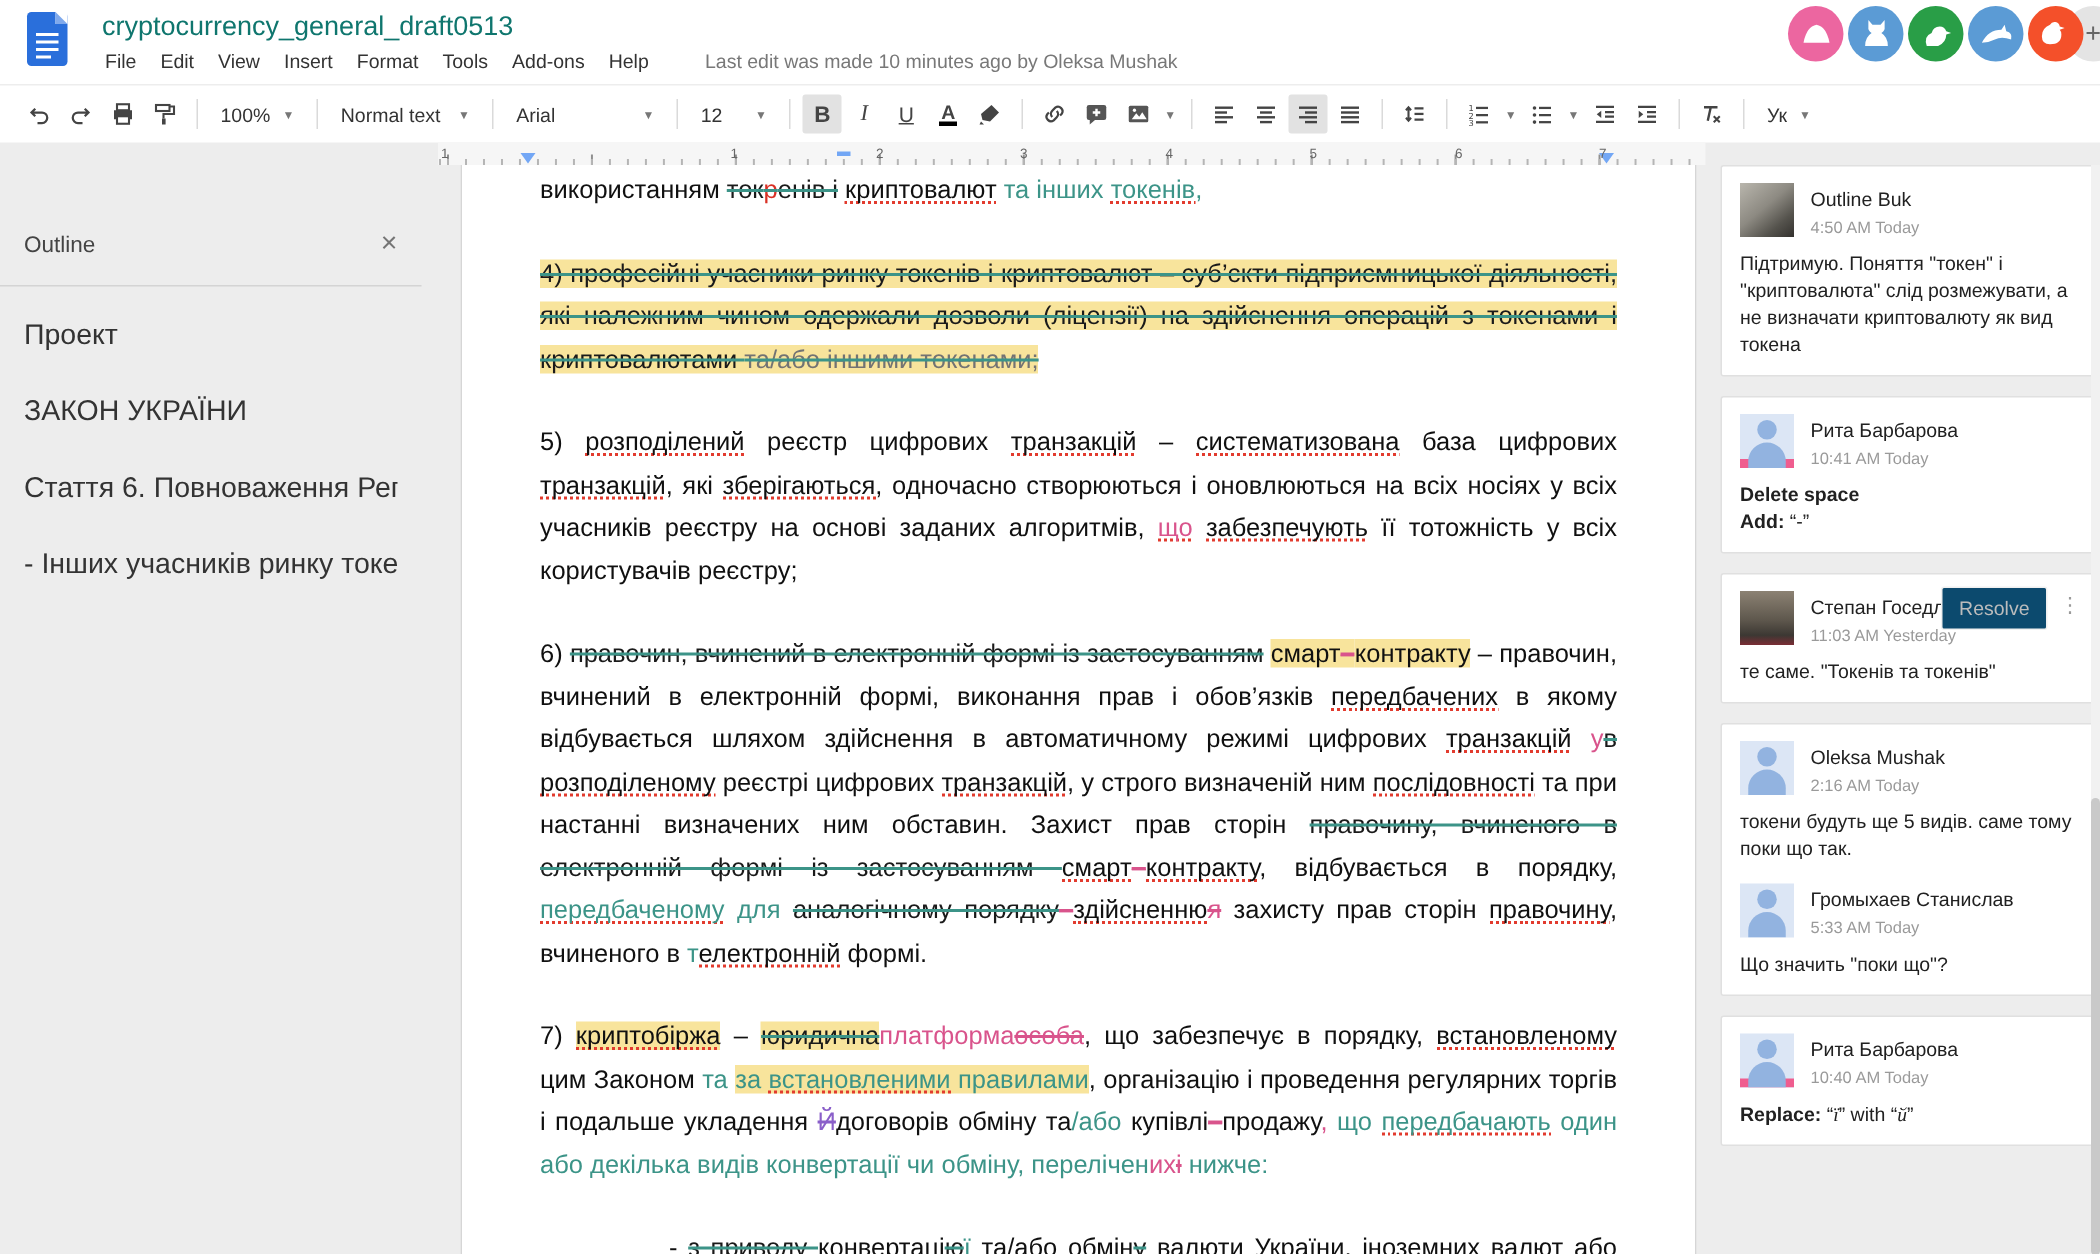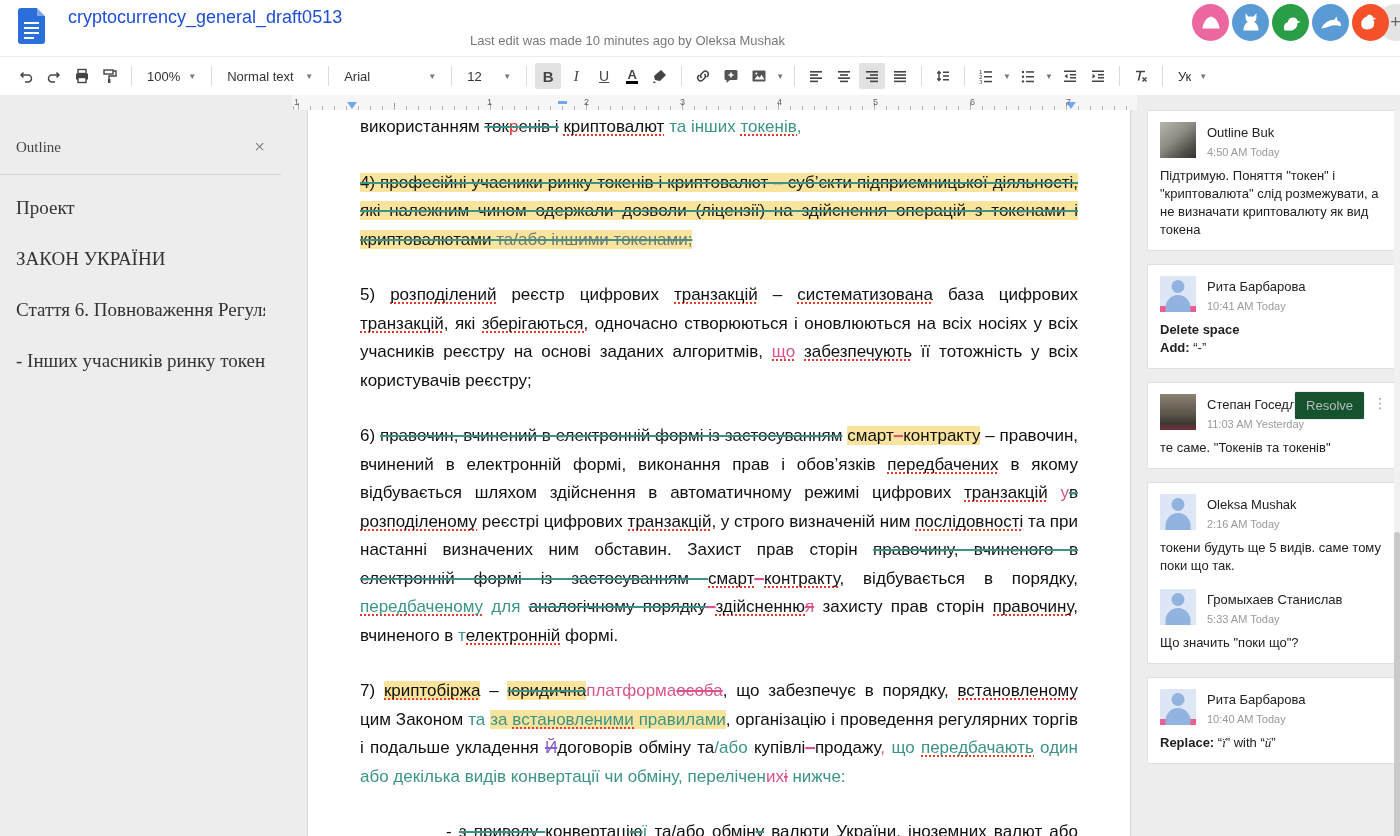--- a/index.html
+++ b/index.html
@@ -2,21 +2,21 @@
 <html><head>
 <meta charset="utf-8">
 <style>
   html,body{margin:0;padding:0;width:1400px;height:836px;overflow:hidden;
     font-family:"Liberation Sans",sans-serif;background:#fff;}
   
   .header{position:relative;height:56px;background:#fff;}
   .doc-icon{position:absolute;left:18px;top:8px;width:27px;height:36px;background:#2a6fdb;border-radius:3px;}
   .doc-icon .fold{position:absolute;right:0;top:0;width:0;height:0;border-left:8px solid #7fa9ec;border-top:8px solid #fff;}
   .doc-icon .l{position:absolute;left:6px;width:15px;height:2px;background:#fff;}
-  .title{position:absolute;left:68px;top:7px;font-size:18px;color:#1d4ed8;}
+  .title{position:absolute;left:68px;top:7px;font-size:18px;color:#0f766e;}
   .menubar{position:absolute;left:62px;top:29px;display:flex;}
   .menu-item{padding:4px 8px;font-size:13px;color:#333;cursor:default;}
   .status{position:absolute;left:470px;top:33px;font-size:13px;color:#787878;}
   .avatars{position:absolute;right:-14px;top:4px;display:flex;align-items:center;}
   .av-circle{width:37px;height:37px;border-radius:50%;margin-left:3px;display:flex;align-items:center;justify-content:center;position:relative;}
   .av-circle svg{width:26px;height:26px;}
   .av-more{background:#e4e4e4;color:#666;font-size:18px;margin-left:-12px;z-index:1;}
   .av-animal{z-index:2;}
   
   .toolbar{height:38px;border-top:1px solid #ededed;display:flex;align-items:center;padding-left:12px;background:#fff;}
@@ -35,21 +35,21 @@
     background-image:
       repeating-linear-gradient(90deg,#b5b5b5 0 1px,transparent 1px 12px),
       repeating-linear-gradient(90deg,#8f8f8f 0 1px,transparent 1px 96px);
     background-size:100% 4px,100% 7px;background-repeat:repeat-x;background-position:6px 100%,6px 100%;}
   .ruler-num{position:absolute;bottom:3px;font-size:9px;color:#666;}
   .rm-tri{position:absolute;top:7px;width:0;height:0;border-left:5px solid transparent;border-right:5px solid transparent;border-top:7px solid #73a7f5;}
   .rm-tab{position:absolute;top:6px;width:9px;height:3px;background:#73a7f5;}
   
   .content{position:relative;height:727px;background:#ededed;overflow:hidden;}
   
-  .outline{position:absolute;left:0;top:0;width:281px;font-family:Liberation Serif, serif;}
+  .outline{position:absolute;left:0;top:16px;width:281px;}
   .outline-head{display:flex;justify-content:space-between;align-items:center;padding:26px 16px 16px 16px;}
   .outline-title{font-size:15px;color:#444;}
   .outline-close{font-size:19px;color:#757575;}
   .outline-div{border-bottom:1px solid #d4d4d4;}
   .outline-items{padding:22px 16px 0 16px;}
   .outline-item{font-size:19px;color:#333;margin-bottom:29px;white-space:nowrap;overflow:hidden;}
   
   .page{position:absolute;left:307px;top:0;width:824px;height:760px;box-sizing:border-box;background:#fff;
     border:1px solid #d6d6d6;border-top:none;padding:3px 52px 10px 52px;}
   .doc{font-size:17px;line-height:28.5px;color:#101010;text-align:justify;}
@@ -76,39 +76,49 @@
   .av-sil{background:#dce6f5;}
   .av-sil::before{content:"";position:absolute;left:50%;top:4px;transform:translateX(-50%);width:13px;height:13px;border-radius:50%;background:#92b3e0;}
   .av-sil::after{content:"";position:absolute;left:50%;top:19px;transform:translateX(-50%);width:25px;height:17px;border-radius:13px 13px 0 0;background:#92b3e0;}
   .strip{position:absolute;bottom:0;left:0;right:0;height:6px;background:#ef5d8f;}
   .c-name{font-size:13px;color:#212121;padding-top:3px;}
   .c-time{font-size:11px;color:#9a9a9a;margin-top:6px;}
   .c-body{font-size:13px;color:#212121;line-height:18px;margin-top:9px;white-space:pre-line;}
   .c-body .b{font-weight:bold;}
   .c-body .i{font-style:italic;font-family:"Liberation Serif",serif;}
   .c-block + .c-block{margin-top:14px;}
-  .resolve-btn{position:absolute;right:32px;top:8px;font-size:13px;color:#bcbcbc;background:#14532d;border:1px solid #f0f0f0;border-radius:2px;padding:6px 11px;}
+  .resolve-btn{position:absolute;right:32px;top:8px;font-size:13px;color:#bcbcbc;background:#0c4a6e;border:1px solid #f0f0f0;border-radius:2px;padding:6px 11px;}
   .kebab{position:absolute;right:10px;top:12px;color:#9a9a9a;font-size:14px;letter-spacing:0;}
   
   .scroll{position:absolute;right:0;top:0;width:6px;height:100%;background:#f1f1f1;}
   .thumb{position:absolute;right:0;width:6px;top:58%;height:42%;background:#c9c9c9;border-radius:3px;}
   svg{display:block;}
 </style>
 </head>
 <body>
 
 <div class="header">
   <div class="doc-icon">
     <div class="fold"></div>
     <div class="l" style="top:14px"></div>
     <div class="l" style="top:19px"></div>
     <div class="l" style="top:24px"></div>
     <div class="l" style="top:29px;width:10px"></div>
   </div>
   <div class="title">cryptocurrency_general_draft0513</div>
+  <div class="menubar">
+      <span class="menu-item">File</span>
+      <span class="menu-item">Edit</span>
+      <span class="menu-item">View</span>
+      <span class="menu-item">Insert</span>
+      <span class="menu-item">Format</span>
+      <span class="menu-item">Tools</span>
+      <span class="menu-item">Add-ons</span>
+      <span class="menu-item">Help</span>
+    </div>
   <div class="status">Last edit was made 10 minutes ago by Oleksa Mushak</div>
   <div class="avatars">
     <span class="av-circle av-animal" style="background: rgb(236, 102, 160);">
         <svg viewBox="0 0 24 24">
           <path d="M4 17 Q6 7 12 6 Q18 7 20 17 Z" fill="#fff"></path>
         </svg>
       </span>
       <span class="av-circle av-animal" style="background: rgb(91, 155, 213);">
         <svg viewBox="0 0 24 24">
           <path d="M7 3 l2.5 3 h5 L17 3 v4 a4 4 0 0 1 -2 4 q4 2.5 4 8 H5 q0-5.5 4-8 A4 4 0 0 1 7 7 Z" fill="#fff"></path>

